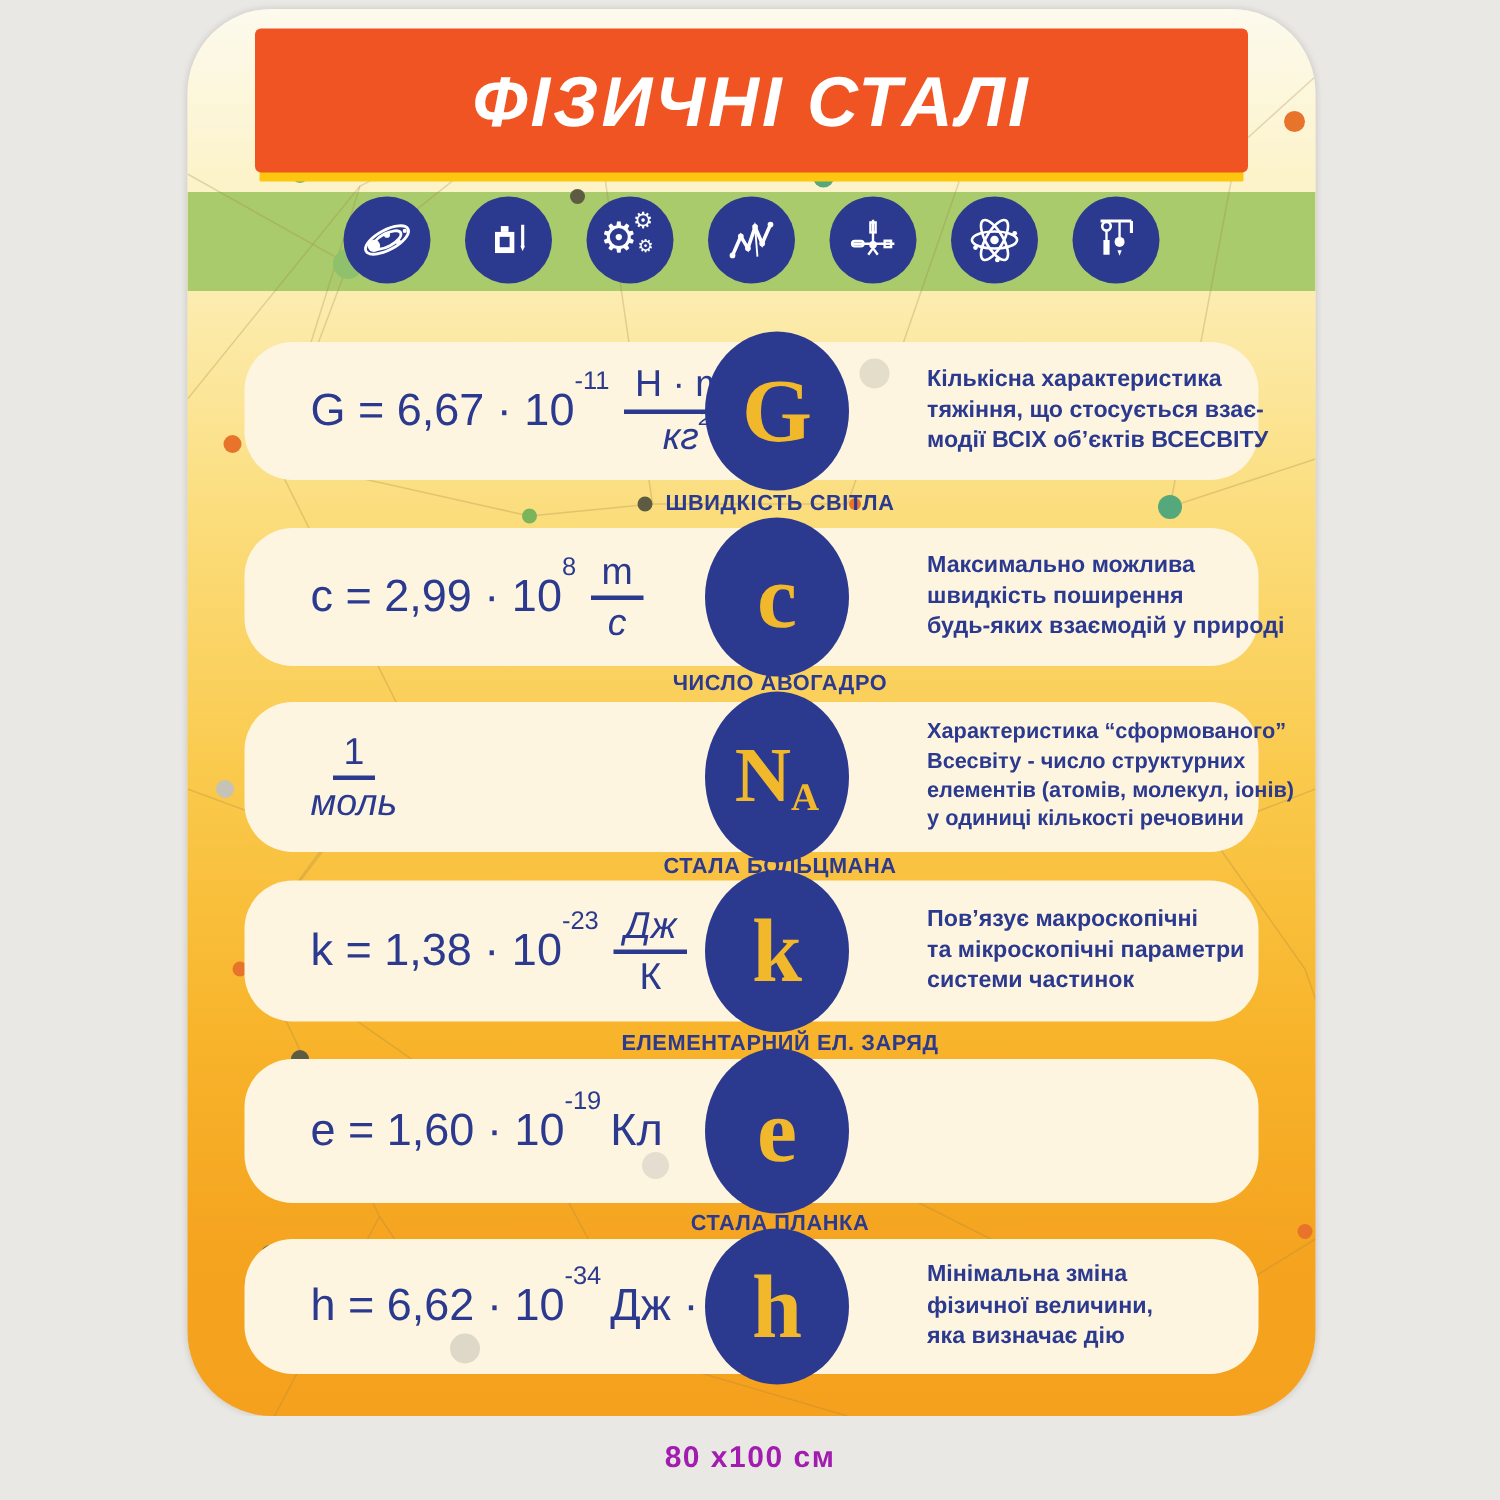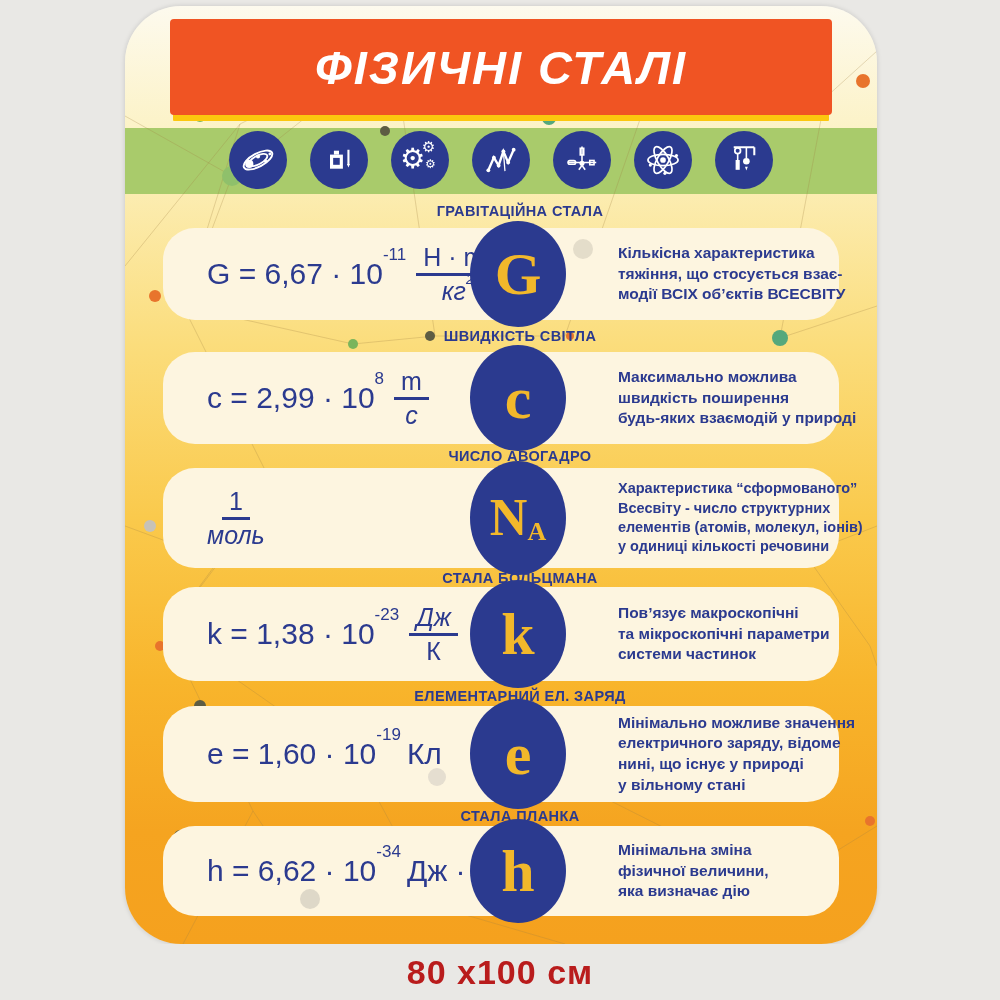--- a/index.html
+++ b/index.html
@@ -68,21 +68,21 @@
     display:flex;align-items:center;justify-content:center;
     color:#f2b82b;font-family:"Liberation Serif",serif;font-weight:700;
   }
   .sym-circle .sym{font-size:60px;line-height:1;}
   .sym-circle .sym.nsym{font-size:52px;}
   .sym-circle .sym-sub{font-size:26px;line-height:1;position:relative;top:14px;}
   .footer{
     position:absolute;left:0;top:944px;width:1000px;height:56px;background:#e9e8e5;
     display:flex;align-items:center;justify-content:center;
   }
-  .footer span{color:#b91c1c;font-size:34px;font-weight:700;letter-spacing:1px;}
+  .footer span{color:#a21caf;font-size:20px;font-weight:700;letter-spacing:1px;}
 </style>
 </head>
 <body>
 
 <div class="poster">
 
   <div class="green-band"></div>
 
   <svg class="mesh" width="752" height="938" viewBox="0 0 752 938">
     <g fill="none" stroke="#a08244" stroke-opacity="0.28" stroke-width="1">
@@ -203,21 +203,20 @@
         <circle cx="8" cy="6.2" r="1.8" fill="none" stroke="#fff" stroke-width="1.1"></circle>
         <line x1="8" y1="8" x2="8" y2="12" stroke="#fff" stroke-width="1"></line>
         <rect x="6.7" y="12" width="2.6" height="6.2" fill="#fff"></rect>
         <line x1="13.5" y1="4" x2="13.5" y2="10.8" stroke="#fff" stroke-width="1"></line>
         <circle cx="13.5" cy="12.8" r="2.1" fill="#fff"></circle>
         <path d="M12.6 16.3 l0.9 2.3 l0.9 -2.3 z" fill="#fff"></path>
       </svg>
     </div>
   </div>
 
-  <div class="section-label" style="top:197px">ГРАВІТАЦІЙНА СТАЛА</div>
   <div class="card" style="top:222px;height:92px">
     <div class="formula">
       <span><span>G = 6,67 · 10</span><sup class="exp">-11</sup></span>
       <span class="frac">
         <span class="num"><span>H · m</span><sup>2</sup></span>
         <span class="den"><span>кг</span><sup>2</sup></span>
       </span>
     </div>
     <div class="desc">Кількісна характеристика
 тяжіння, що стосується взає-
@@ -280,24 +279,20 @@
   <div class="sym-circle" style="top:574px;height:108px">
     <span class="sym">k</span>
       <span class="sym-sub"></span>
   </div>
 
   <div class="section-label" style="top:682px">ЕЛЕМЕНТАРНИЙ ЕЛ. ЗАРЯД</div>
   <div class="card" style="top:700px;height:96px">
     <div class="formula">
       <span><span>e = 1,60 · 10</span><sup class="exp">-19</sup><span class="unit">Кл</span></span>
     </div>
-    <div class="desc">Мінімально можливе значення
-електричного заряду, відоме
-нині, що існує у природі
-у вільному стані</div>
   </div>
   <div class="sym-circle" style="top:693px;height:110px">
     <span class="sym">e</span>
       <span class="sym-sub"></span>
   </div>
 
   <div class="section-label" style="top:802px">СТАЛА  ПЛАНКА</div>
   <div class="card" style="top:820px;height:90px">
     <div class="formula">
       <span><span>h = 6,62 · 10</span><sup class="exp">-34</sup><span class="unit">Дж · с</span></span>

